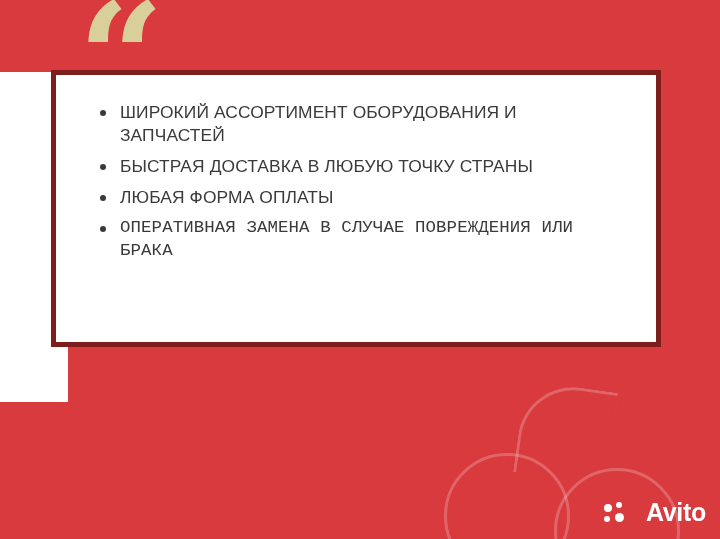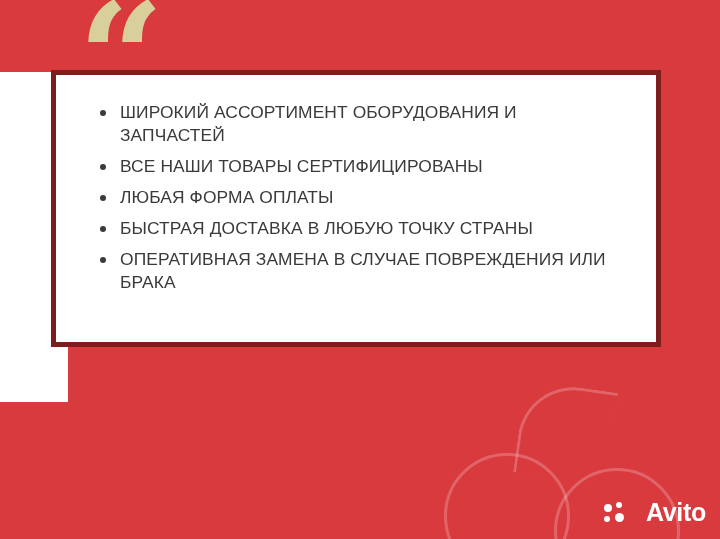--- a/index.html
+++ b/index.html
@@ -97,21 +97,21 @@
     position: relative;
     padding-left: 24px;
     margin: 0 0 8px 0;
     font-size: 17.4px;
     line-height: 1.32;
     color: #3a3a3a;
     letter-spacing: 0.1px;
     text-transform: uppercase;
     font-weight: 400;
   }
-  ul.bullets li:last-child { margin-bottom: 9px; }
+  ul.bullets li:last-child { margin-bottom: 9px; font-family: Liberation Mono, monospace; }
   ul.bullets li::before {
     content: "";
     position: absolute;
     left: 4px;
     top: 9px;
     width: 6px;
     height: 6px;
     border-radius: 50%;
     background: #3a3a3a;
   }
@@ -156,23 +156,22 @@
   <div class="deco-circle deco-c1"></div>
   <div class="deco-circle deco-c2"></div>
   <div class="deco-stem"></div>
 
   <div class="quote-mark">“</div>
 
   <div class="card">
     <div class="card-inner">
       <ul class="bullets">
         <li>ШИРОКИЙ АССОРТИМЕНТ ОБОРУДОВАНИЯ И ЗАПЧАСТЕЙ</li>
-        <li>ВСЕ НАШИ ТОВАРЫ СЕРТИФИЦИРОВАНЫ</li>
+        <li>БЫСТРАЯ ДОСТАВКА В ЛЮБУЮ ТОЧКУ СТРАНЫ</li>
         <li>ЛЮБАЯ ФОРМА ОПЛАТЫ</li>
-        <li>БЫСТРАЯ ДОСТАВКА В ЛЮБУЮ ТОЧКУ СТРАНЫ</li>
         <li>ОПЕРАТИВНАЯ ЗАМЕНА В СЛУЧАЕ ПОВРЕЖДЕНИЯ ИЛИ БРАКА</li>
       </ul>
     </div>
   </div>
 
   <div class="watermark">
     <span class="wm-dots">
       <i class="d1"></i>
         <i class="d2"></i>
         <i class="d3"></i>

